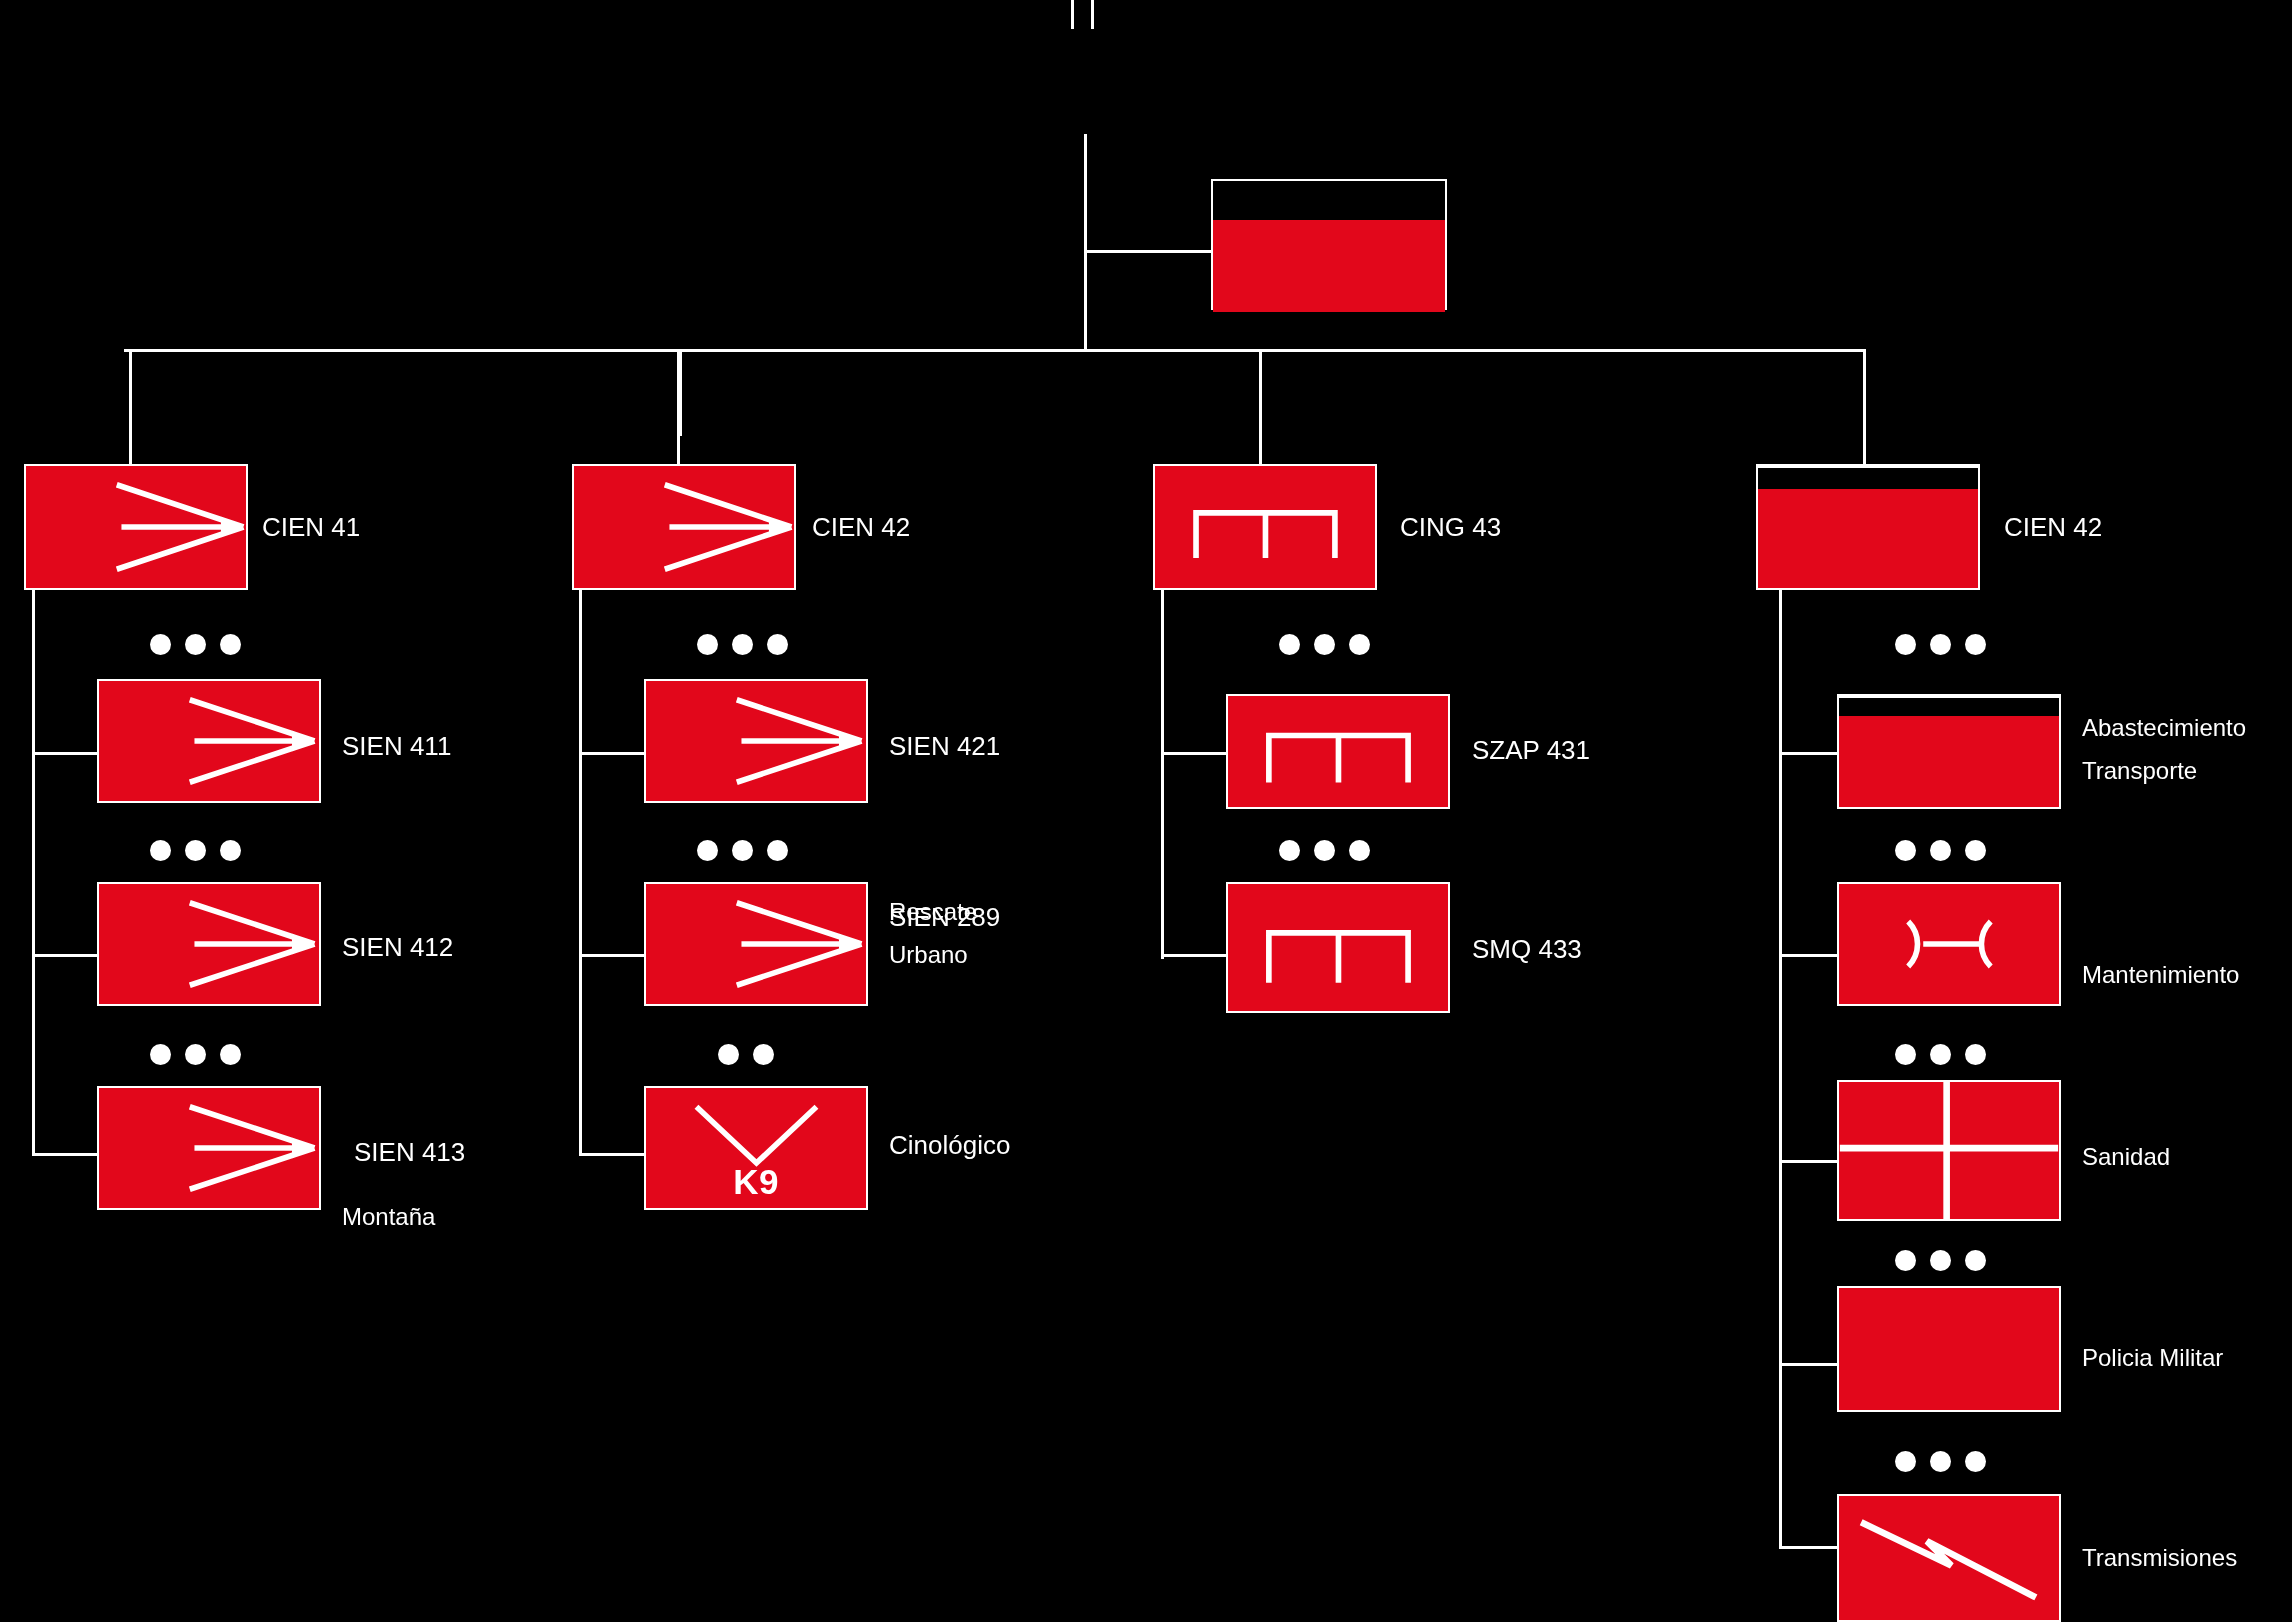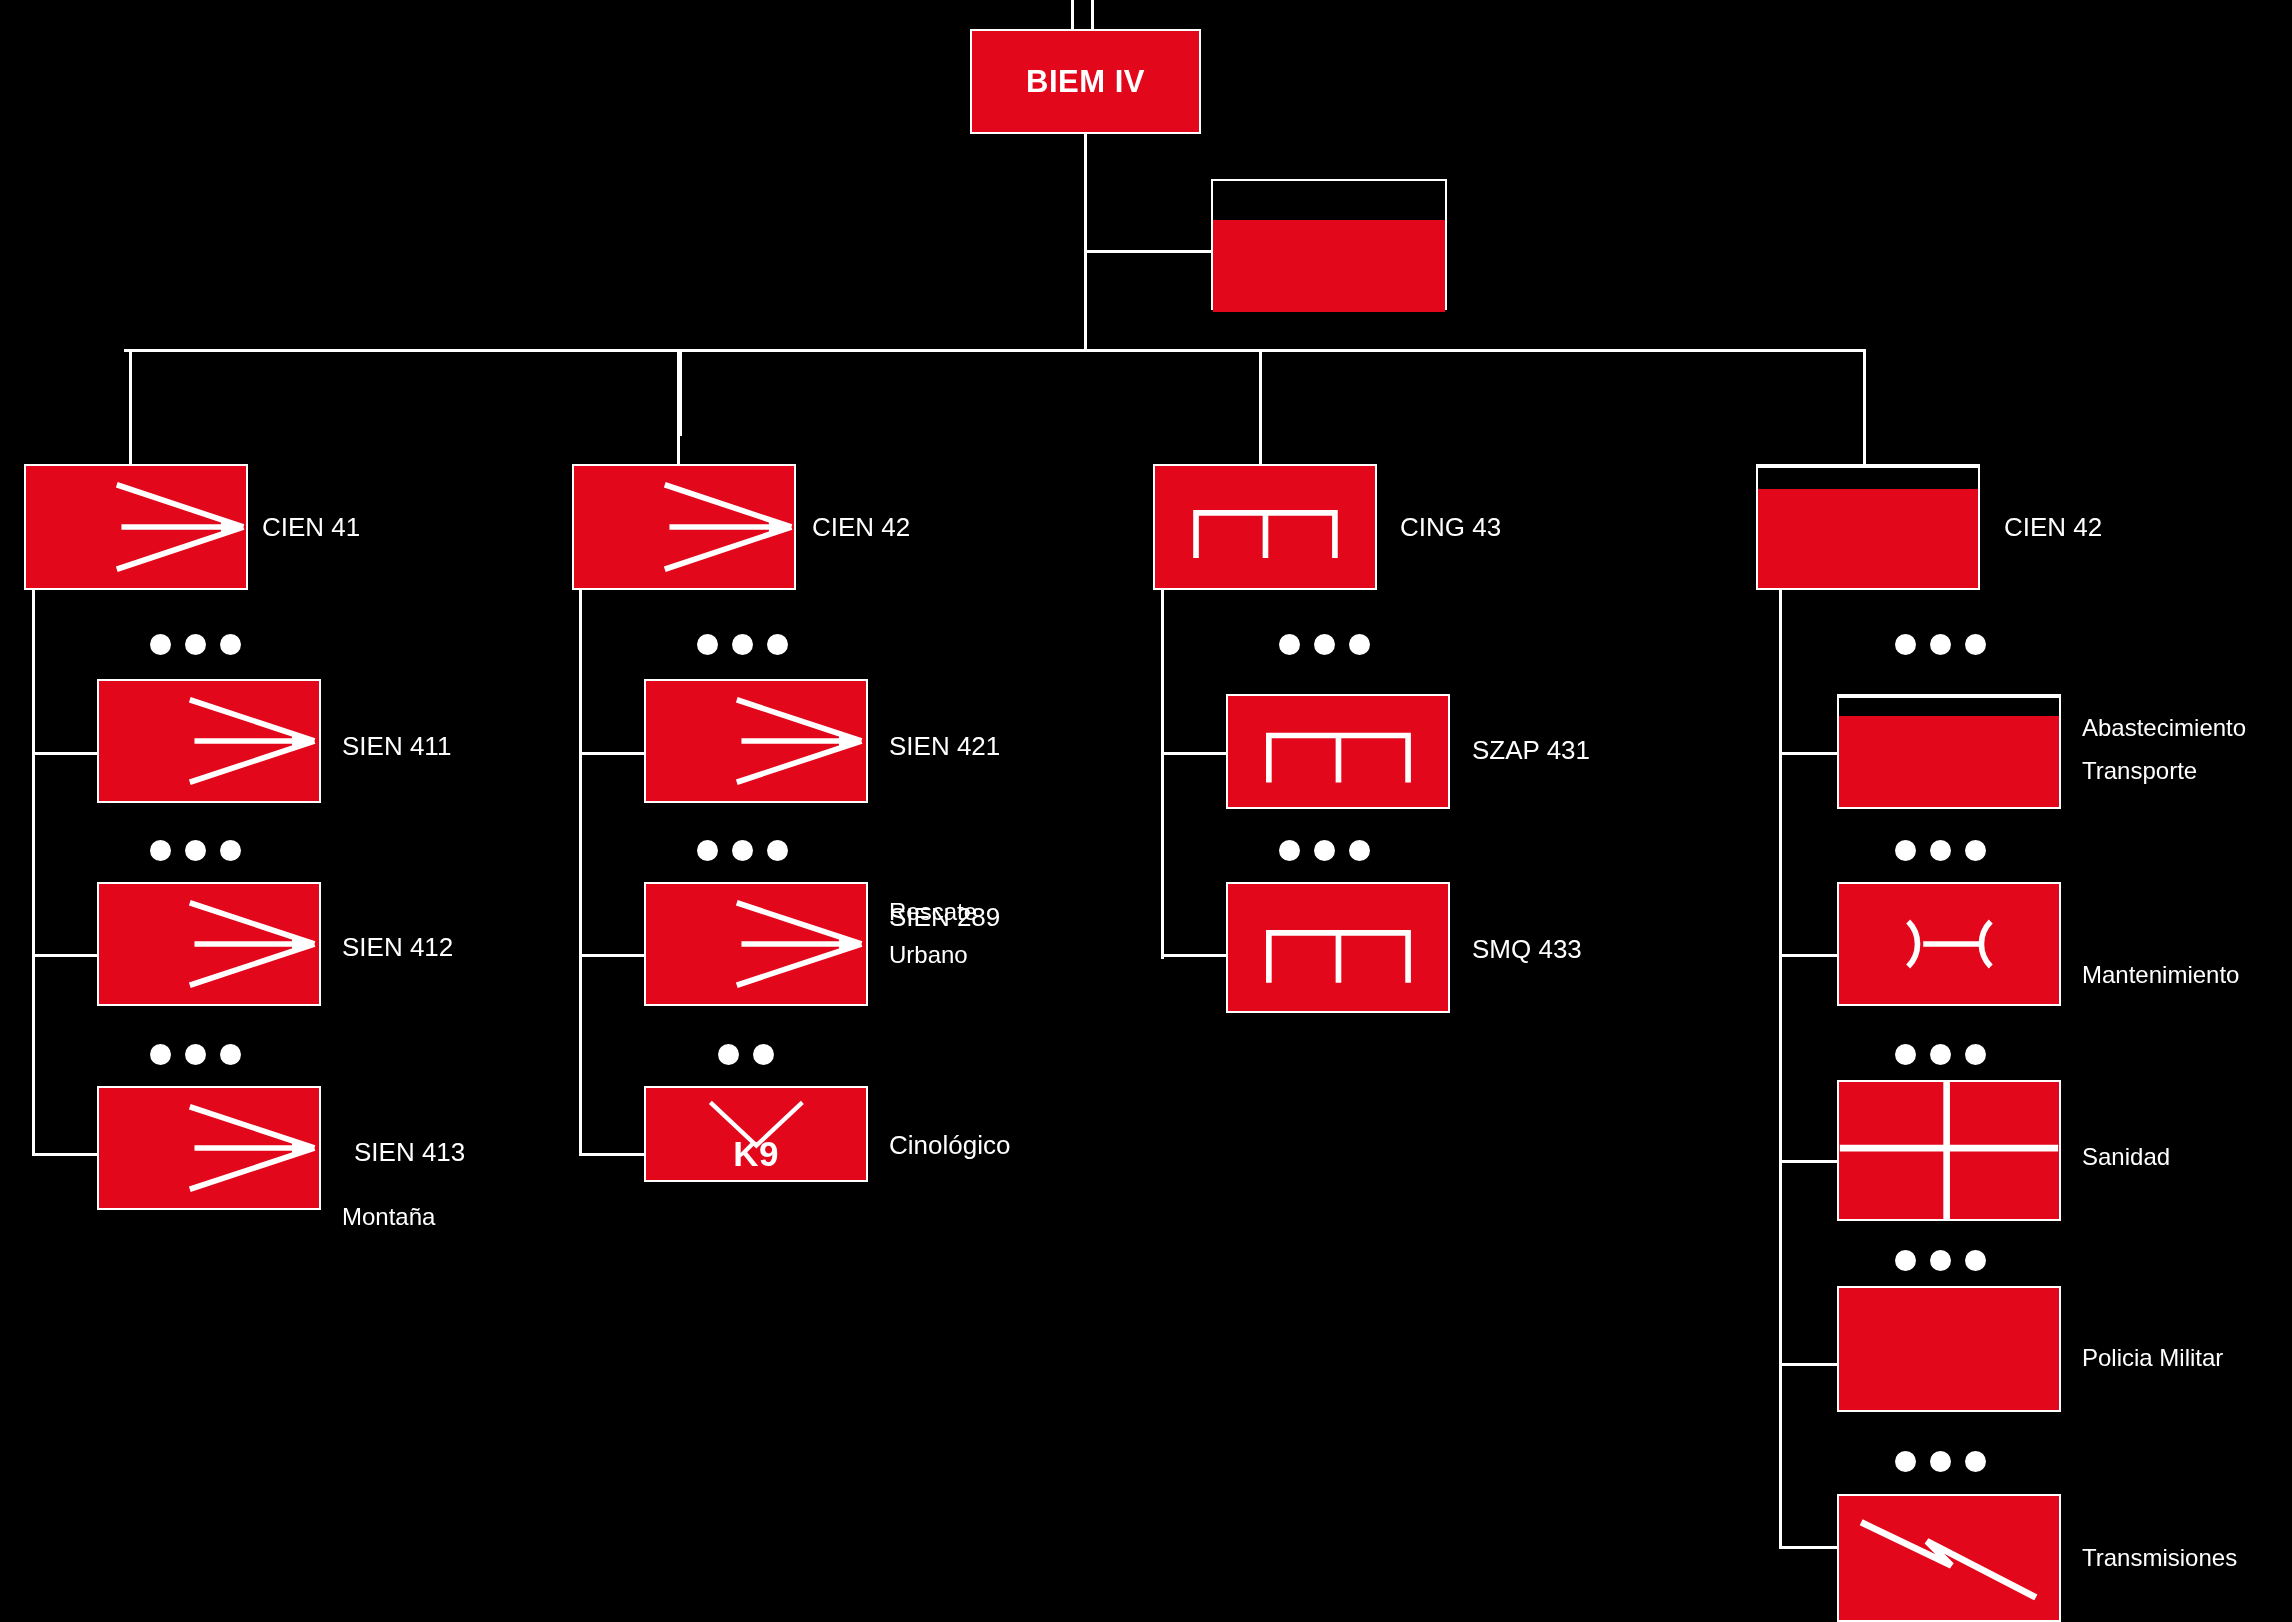--- a/index.html
+++ b/index.html
@@ -24,23 +24,20 @@
   .ins{position:absolute;left:0;top:0;width:100%;height:100%;}
 </style>
 </head>
 <body>
 
 <div class="canvas">
 
   <div class="vline" style="left:1071px;top:0px;height:29px;"></div>
   <div class="vline" style="left:1091px;top:0px;height:29px;"></div>
 
-  <div class="unit" style="left:970px;top:29px;width:231px;height:105px;">
-    <div class="boxtext">BIEM IV</div>
-  </div>
 
   <div class="vline" style="left:1084px;top:134px;height:215px;"></div>
 
   <div class="hline" style="left:1084px;top:250px;width:127px;"></div>
   <div class="unit nb" style="left:1211px;top:179px;width:236px;height:131px;border:2.9px solid #fff;background:#000;">
     <div class="ins" style="position:absolute;left:0;top:39px;width:100%;height:92px;background:#e2071b;"></div>
     <div class="boxtext" style="font-size:23px;"></div>
   </div>
 
   <div class="hline" style="left:124px;top:349px;width:1741px;"></div>
@@ -141,21 +138,21 @@
   </div>
   <div class="label" style="left:889px;top:902px;">SIEN 289</div>
   <div class="label small" style="left:889px;top:890px;">Rescate
 Urbano</div>
 
   <div class="echelon" style="left:718px;top:1044px;">
       <span></span>
       <span></span>
     </div>
   <div class="hline" style="left:579px;top:1153px;width:68px;"></div>
-  <div class="unit" style="left:644px;top:1086px;width:224px;height:96px;">
+  <div class="unit" style="left:644px;top:1086px;width:224px;height:124px;">
     <svg class="ins" viewBox="0 0 231 128">
       <path d="M52 20 L116 80 L180 20" stroke="#fff" stroke-width="6" fill="none"></path>
     </svg>
     <div class="boxtext" style="align-items:flex-end;padding-bottom:5.8px;box-sizing:border-box;font-size:35px;">K9</div>
   </div>
   <div class="label" style="left:889px;top:1130px;text-align:center;">Cinológico</div>
 
   <div class="vline" style="left:1259px;top:349px;height:115px;"></div>
 
   <div class="unit" style="left:1153px;top:464px;width:224px;height:126px;">

